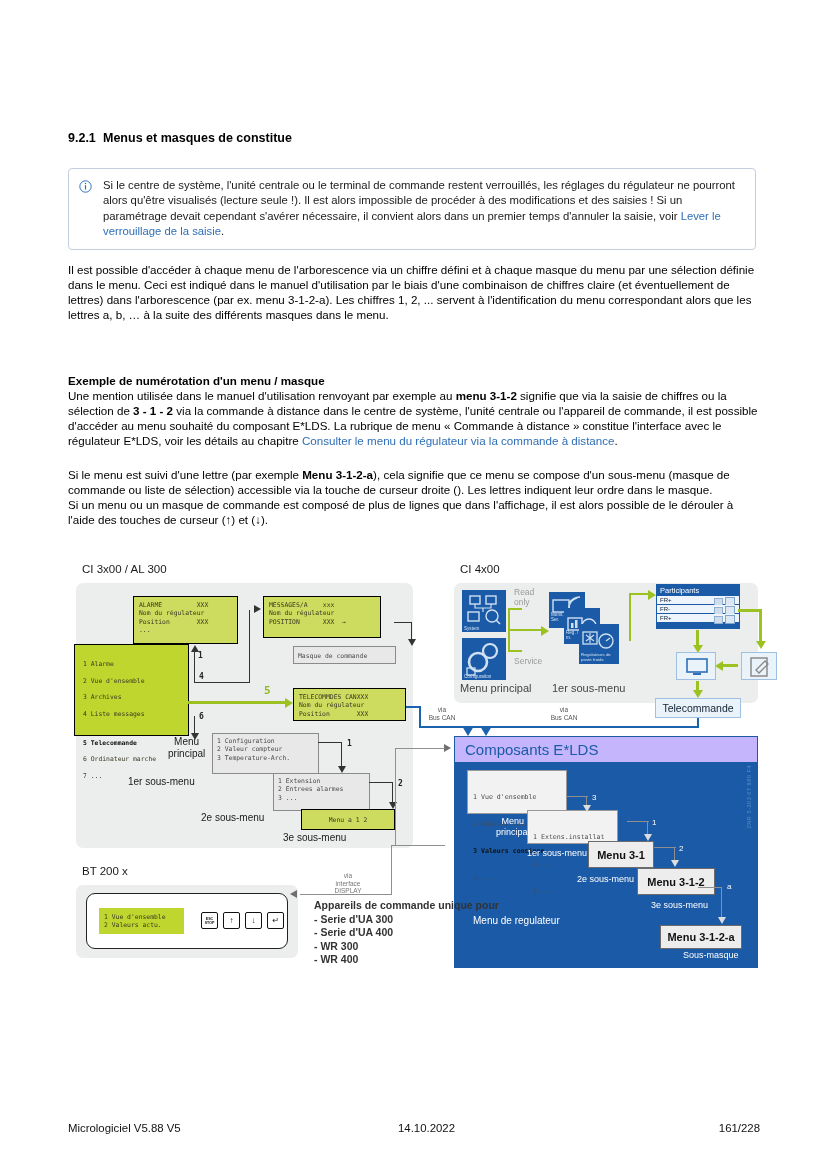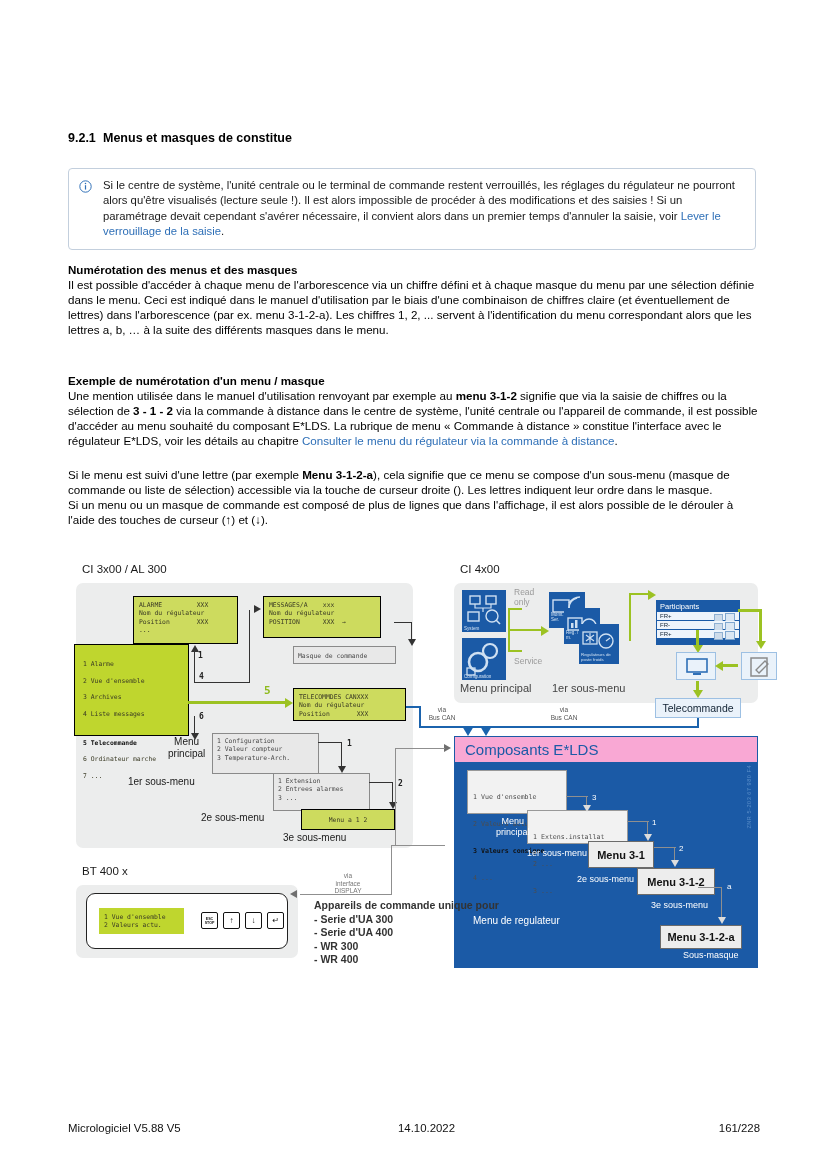--- a/index.html
+++ b/index.html
@@ -49,21 +49,21 @@
   
   .wbox{position:absolute;background:#f2f2f2;border:1px solid #999;box-sizing:border-box;
         font-family:"DejaVu Sans Mono",monospace;font-size:6.6px;line-height:9px;color:#4d4d4d;padding:4px 5px;white-space:pre;}
 
   .mbox{position:absolute;background:#ededed;border:1px solid #6b6b6b;box-sizing:border-box;
         font-family:"Liberation Sans",sans-serif;font-size:11px;font-weight:bold;color:#111;
         display:flex;align-items:center;justify-content:center;}
 
   
   .bluepanel{position:absolute;background:#1b5aa6;border:1px solid #1b5aa6;box-sizing:border-box;}
-  .bluehead{position:absolute;left:0;top:0;right:0;height:25px;background:#f9a8d4;border-bottom:1px solid #1b5aa6;}
+  .bluehead{position:absolute;left:0;top:0;right:0;height:25px;background:#c4b5fd;border-bottom:1px solid #1b5aa6;}
   .bluehead span{position:absolute;left:10px;top:4px;font-size:15px;color:#1b5aa6;}
   .bluetxt{position:absolute;color:#fff;font-size:9px;white-space:nowrap;}
   .bluetxt.big{font-size:10px;}
   .vert{position:absolute;color:#5b8fc9;font-size:5.6px;writing-mode:vertical-rl;transform:rotate(180deg);letter-spacing:.5px;white-space:nowrap;}
 
   
   .ln{position:absolute;background:#9cc222;}
   .ln.blue{background:#1b63ad;}
   .ln.grey{background:#8f8f8f;}
   .ln.dark{background:#333;}
@@ -75,21 +75,21 @@
   .arw.dg{border-left:4px solid transparent;border-right:4px solid transparent;border-top:7px solid #333;}
   .arw.rg{border-top:4px solid transparent;border-bottom:4px solid transparent;border-left:7px solid #6f6f6f;}
   .arw.db{border-left:6px solid transparent;border-right:6px solid transparent;border-top:10px solid #1b63ad;}
   .num-lbl{position:absolute;font-family:"DejaVu Sans Mono",monospace;font-size:8px;color:#222;font-weight:bold;}
   .num-lbl.g{color:#8fbb1e;font-size:11px;}
 
   
   .tile{position:absolute;background:#1b5aa6;box-sizing:border-box;}
   .tile .cap{position:absolute;left:2px;bottom:1px;font-size:4.6px;color:#cfe0f2;white-space:nowrap;}
   .wtile{position:absolute;background:#eaf2fa;border:1px solid #9dc0e3;box-sizing:border-box;}
-  .ptable{position:absolute;background:#1b5aa6;border:1px solid #1b5aa6;box-sizing:border-box;margin-top:16px;}
+  .ptable{position:absolute;background:#1b5aa6;border:1px solid #1b5aa6;box-sizing:border-box;}
   .ptable .th{height:11px;color:#fff;font-size:7.5px;padding:1px 3px;box-sizing:border-box;}
   .ptable .tr{height:9px;background:#eef4fb;border-bottom:1px solid #1b5aa6;font-size:6px;color:#123;
               padding:1px 3px;box-sizing:border-box;position:relative;}
   .ptable .tr .cb{position:absolute;right:16px;top:1.5px;width:7px;height:6px;background:#cfdcea;border:1px solid #8fb0d2;}
   .ptable .tr .ed{position:absolute;right:4px;top:1px;width:8px;height:7px;background:#dbe7f3;border:1px solid #7ea6cf;}
   .telebox{position:absolute;background:#eaf2fa;border:1px solid #9dc0e3;box-sizing:border-box;
            display:flex;align-items:center;justify-content:center;font-size:10.5px;color:#123;}
 
   
   .bt-outer{position:absolute;background:#fff;border:1.6px solid #222;border-radius:9px;box-sizing:border-box;}
@@ -116,21 +116,20 @@
   <div class="note note1">
     <svg class="ico" viewBox="0 0 16 16">
       <circle cx="8" cy="8" r="7" fill="none" stroke="#2e6fb7" stroke-width="1.2"></circle>
       <circle cx="8" cy="4.4" r="0.95" fill="#2e6fb7"></circle>
       <rect x="7.25" y="6.4" width="1.5" height="5.4" fill="#2e6fb7"></rect>
     </svg>
     <div class="txt"><span>Si le centre de système, l'unité centrale ou le terminal de commande restent verrouillés, les réglages du régulateur ne pourront alors qu'être visualisés (lecture seule !). Il est alors impossible de procéder à des modifications et des saisies ! Si un paramétrage devait cependant s'avérer nécessaire, il convient alors dans un premier temps d'annuler la saisie, voir </span><span class="lnk">Lever le verrouillage de la saisie</span><span>.</span></div>
   </div>
 
   <div class="blk b1">
-    <h4>Numérotation des menus et des masques</h4>
     <p>Il est possible d'accéder à chaque menu de l'arborescence via un chiffre défini et à chaque masque du menu par une sélection définie dans le menu. Ceci est indiqué dans le manuel d'utilisation par le biais d'une combinaison de chiffres claire (et éventuellement de lettres) dans l'arborescence (par ex. menu 3-1-2-a). Les chiffres 1, 2, ... servent à l'identification du menu correspondant alors que les lettres a, b, … à la suite des différents masques dans le menu.</p>
   </div>
 
   <div class="blk b2">
     <h4>Exemple de numérotation d'un menu / masque</h4>
     <p><span>Une mention utilisée dans le manuel d'utilisation renvoyant par exemple au </span><b>menu 3-1-2</b><span> signifie que via la saisie de chiffres ou la sélection de </span><b>3 - 1 - 2</b><span> via la commande à distance dans le centre de système, l'unité centrale ou l'appareil de commande, il est possible d'accéder au menu souhaité du composant E*LDS. La rubrique de menu « Commande à distance » constitue l'interface avec le régulateur E*LDS, voir les détails au chapitre </span><span class="lnk">Consulter le menu du régulateur via la commande à distance</span><span>.</span></p>
   </div>
 
   <div class="blk b3">
     <p><span>Si le menu est suivi d'une lettre (par exemple </span><b>Menu 3-1-2-a</b><span>), cela signifie que ce menu se compose d'un sous-menu (masque de commande ou liste de sélection) accessible via la touche de curseur droite (). Les lettres indiquent leur ordre dans le masque.</span></p>
@@ -332,21 +331,21 @@
           <span>Composants E*LDS</span>
         </div>
 
       <div class="wbox" style="left:12px;top:33px;width:100px;height:44px;">
         <div>1 Vue d'ensemble</div>
         <div>2 Valeurs actu.</div>
         <div style="font-weight:bold;color:#111;">3 Valeurs consigne</div>
         <div>4 ...</div>
       </div>
 
-      <div class="wbox" style="left:72px;top:73px;width:101px;height:34px;">
+      <div class="wbox" style="left:72px;top:73px;width:91px;height:34px;">
         <div>1 Extens.installat</div>
         <div>2 ...</div>
         <div>3 ...</div>
       </div>
 
       <div class="mbox" style="left:133px;top:104px;width:66px;height:27px;">
           <span>Menu 3-1</span>
         </div>
       <div class="mbox" style="left:182px;top:131px;width:78px;height:27px;">
           <span>Menu 3-1-2</span>
@@ -380,21 +379,21 @@
       <div class="ln grey" style="left:243px;top:150px;width:24px;height:1.2px;"></div>
       <div class="ln grey" style="left:266px;top:150px;width:1.2px;height:32px;"></div>
       <div class="arw dg" style="left:262.5px;top:180px;border-top-color:#ddd;"></div>
       <div class="bluetxt" style="left:272px;top:145px;font-size:8px;">a</div>
 
       <div class="vert" style="right:5px;top:28px;">ZNR 5-203 67 980 F4</div>
     </div>
 
     <div class="arw rg" style="left:376px;top:184px;"></div>
 
-    <div class="dlabel" style="left:14px;top:305px;">BT 400 x</div>
+    <div class="dlabel" style="left:14px;top:305px;">BT 200 x</div>
     <div class="gpanel" style="left:8px;top:325px;width:222px;height:73px;"></div>
     <div class="bt-outer" style="left:18px;top:333px;width:202px;height:56px;">
       <div class="lcd bright" style="left:12px;top:14px;width:85px;height:26px;border-width:0;padding:5px 5px;">1 Vue d'ensemble
 2 Valeurs actu.</div>
       <div class="key small" style="left:114px;top:18px;width:17px;height:17px;">
           <span style="white-space:pre-line;">ESC
 STOP</span>
         </div>
       <div class="key" style="left:136px;top:18px;width:17px;height:17px;">
           <span>↑</span>

